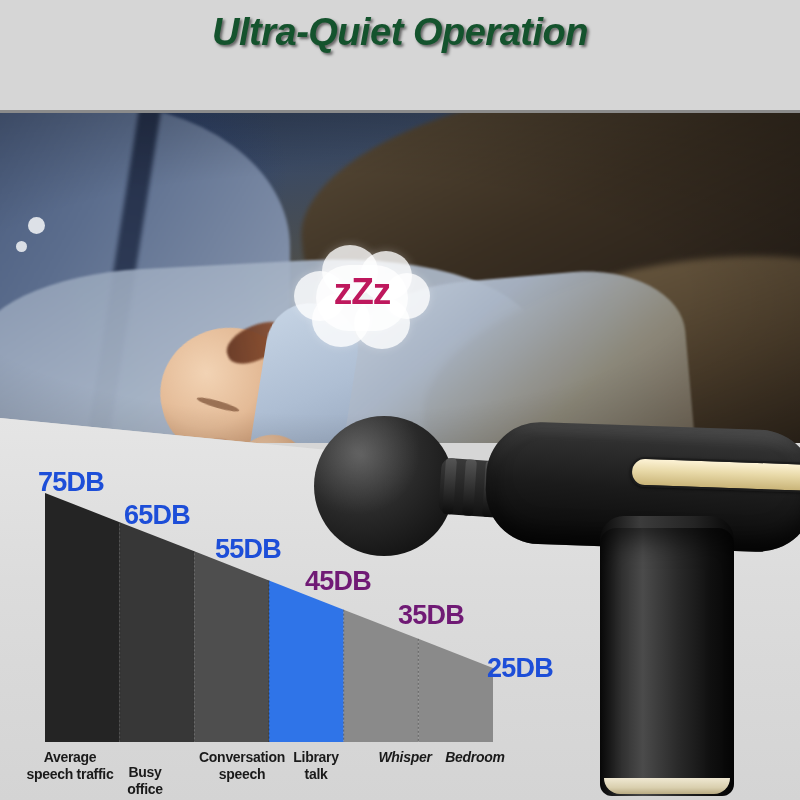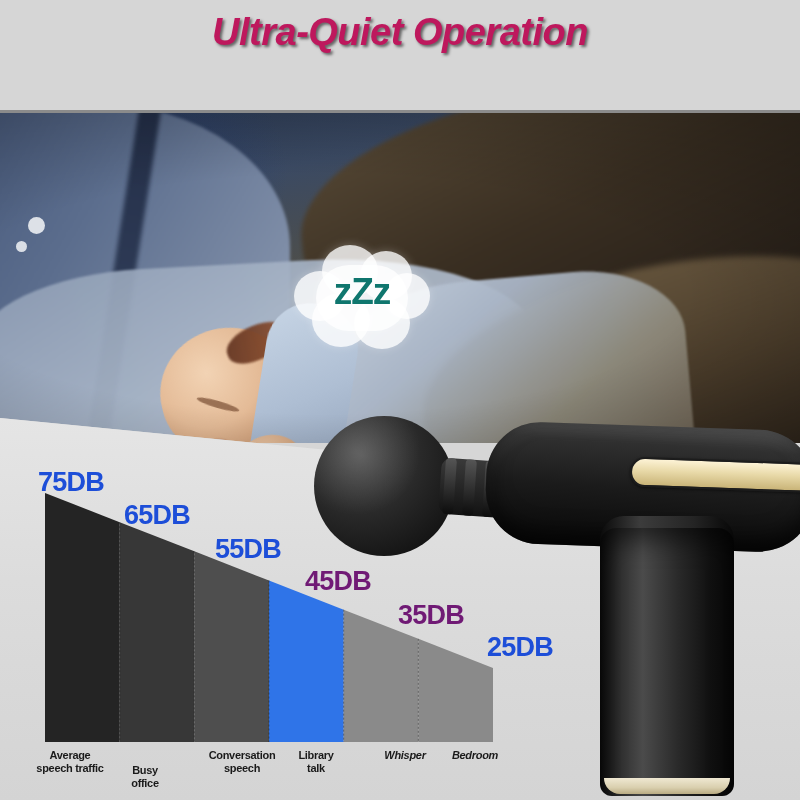--- a/index.html
+++ b/index.html
@@ -7,21 +7,21 @@
     font-family:"Liberation Sans","DejaVu Sans",sans-serif; }
   #stage { position:relative; width:800px; height:800px; overflow:hidden; }
 
   
   .header { position:absolute; left:0; top:0; width:800px; height:113px;
     background:linear-gradient(100deg,#0a2159 0%,#0c2a६8 0%,#0d2a66 18%,#0f3f9e 50%,#1356d8 78%,#1257d9 100%);
     overflow:hidden; }
   .header::after { content:""; position:absolute; left:0; bottom:0; width:100%; height:3px;
     background:rgba(0,0,0,.35); }
   .hdr-title { position:absolute; top:11px; left:0; width:800px; text-align:center;
-    font-size:38px; font-weight:bold; font-style:italic; color:#be185d;
+    font-size:38px; font-weight:bold; font-style:italic; color:#14532d;
     letter-spacing:-.5px; text-shadow:2px 2px 3px rgba(0,0,0,.55); white-space:nowrap; }
   .hdr-sub { position:absolute; top:68px; left:0; width:800px; text-align:center;
     font-size:19px; font-weight:bold; color:#f2f4f8; letter-spacing:-.2px;
     text-shadow:1px 1px 2px rgba(0,0,0,.45); white-space:nowrap; }
 
   
   .photo { position:absolute; left:0; top:113px; width:800px; height:330px; overflow:hidden; }
   .ph-base { position:absolute; inset:0;
     background:
       radial-gradient(ellipse 240px 200px at 120px 60px, rgba(40,62,110,.85), transparent 70%),
@@ -74,40 +74,40 @@
     background:linear-gradient(145deg,#c4cfdd 0%,#aab6c7 30%,#8e8a7c 62%,#6e6150 100%);
     transform:rotate(-5deg); filter:blur(1.2px); opacity:.95; }
   .ph-vign { position:absolute; inset:0;
     background:radial-gradient(ellipse 120% 95% at 40% 55%, transparent 38%, rgba(0,0,0,.45) 100%); }
 
   
   .bubble { position:absolute; left:292px; top:132px; width:140px; height:108px; }
   .bub-lobe { position:absolute; border-radius:50%; background:rgba(255,255,255,.80);
     box-shadow:0 0 10px rgba(255,255,255,.25); }
   .bub-txt { position:absolute; left:0; top:26px; width:140px; text-align:center;
-    font-size:37px; font-weight:bold; color:#0f766e; letter-spacing:-1px;
+    font-size:37px; font-weight:bold; color:#be185d; letter-spacing:-1px;
     text-shadow:0 1px 1px rgba(255,255,255,.55); z-index:3; }
   .bub-d1 { position:absolute; left:28px; top:104px; width:17px; height:17px;
     border-radius:50%; background:rgba(255,255,255,.80); }
   .bub-d2 { position:absolute; left:16px; top:128px; width:11px; height:11px;
     border-radius:50%; background:rgba(255,255,255,.78); }
 
   
   .panel { position:absolute; left:0; top:400px; width:800px; height:400px;
     background:#d6d6d6; clip-path:polygon(0 18px, 800px 96px, 800px 400px, 0 400px); }
   .panel-grad { position:absolute; inset:0;
     background:linear-gradient(180deg,#e6e6e6 0%,#dcdcdc 45%,#d4d4d4 100%); }
 
   svg.chart { position:absolute; left:0; top:0; width:800px; height:800px; overflow:visible; }
 
   .db-lab { position:absolute; font-size:27px; font-weight:bold; letter-spacing:-.8px;
     white-space:nowrap; }
   .db-dark { color:#1d4ed8; }
   .db-blue { color:#701a75; }
-  .cat-lab { position:absolute; text-align:center; font-size:11px; font-weight:bold;
+  .cat-lab { position:absolute; text-align:center; font-size:14px; font-weight:bold;
     color:#1a1a1a; line-height:1.18; letter-spacing:-.3px; }
 
   
   .gun { position:absolute; left:300px; top:398px; width:500px; height:402px; }
   .g-head { position:absolute; left:14px; top:18px; width:140px; height:140px;
     border-radius:50%;
     background:radial-gradient(circle at 34% 28%, #4e4e4e 0%, #2a2a2a 42%, #151515 78%, #060606 100%); }
   .g-head::after { content:""; position:absolute; inset:0; border-radius:50%;
     background:radial-gradient(circle at 30% 25%, rgba(255,255,255,.12), transparent 45%); }
   .g-neck { position:absolute; left:140px; top:62px; width:70px; height:56px;
@@ -194,21 +194,21 @@
       <line x1="343.6666666666667" y1="609.6666666666666" x2="343.6666666666667" y2="742" stroke="rgba(0,0,0,.35)" stroke-width="1" stroke-dasharray="2 2"></line>
       <polygon points="418.33333333333337,638.8333333333334 493.00000000000006,668 493.00000000000006,742 418.33333333333337,742" fill="#8a8a8a"></polygon>
       <line x1="418.33333333333337" y1="638.8333333333334" x2="418.33333333333337" y2="742" stroke="rgba(0,0,0,.35)" stroke-width="1" stroke-dasharray="2 2"></line>
     </svg>
 
   <div class="db-lab db-dark" style="left:38px;  top:467px;">75DB</div>
   <div class="db-lab db-dark" style="left:124px; top:500px;">65DB</div>
   <div class="db-lab db-dark" style="left:215px; top:534px;">55DB</div>
   <div class="db-lab db-blue" style="left:305px; top:566px;">45DB</div>
   <div class="db-lab db-blue" style="left:398px; top:600px;">35DB</div>
-  <div class="db-lab db-dark" style="left:487px; top:632px;">25DB</div>
+  <div class="db-lab db-dark" style="left:487px; top:653px;">25DB</div>
 
   <div class="cat-lab" style="left:0px;   top:749px; width:140px;">
     <div>Average</div>
     <div>speech traffic</div>
   </div>
   <div class="cat-lab" style="left:95px;  top:749px; width:100px;margin-top:15px;">
     <div>Busy</div>
     <div>office</div>
   </div>
   <div class="cat-lab" style="left:262px; top:749px; width:108px;">

